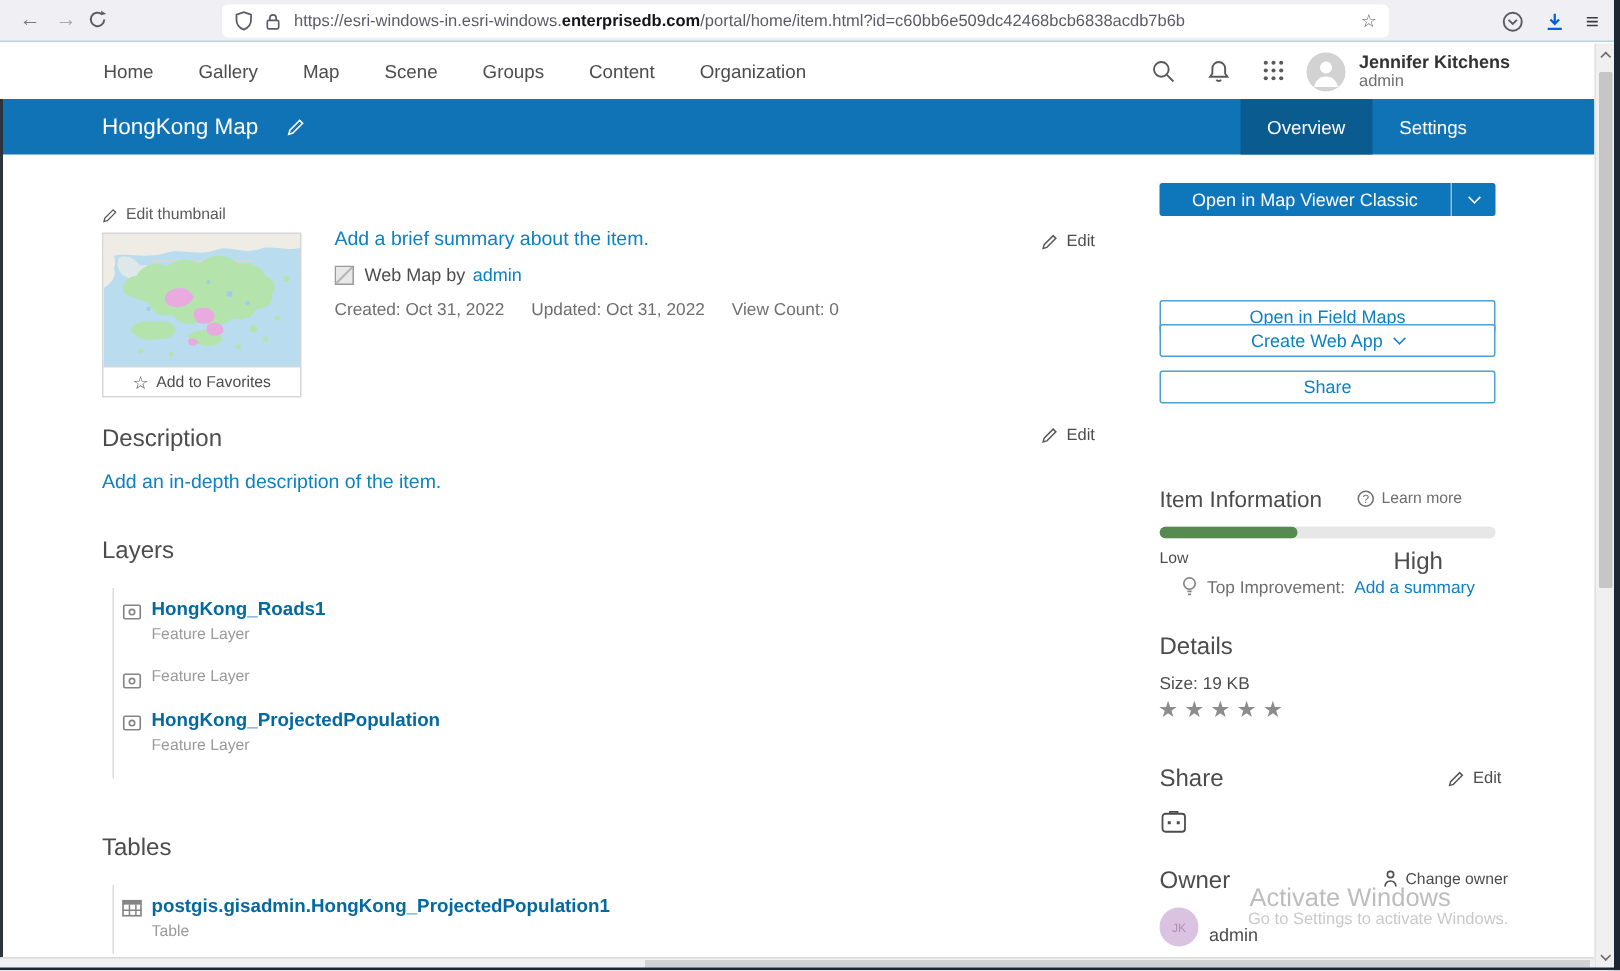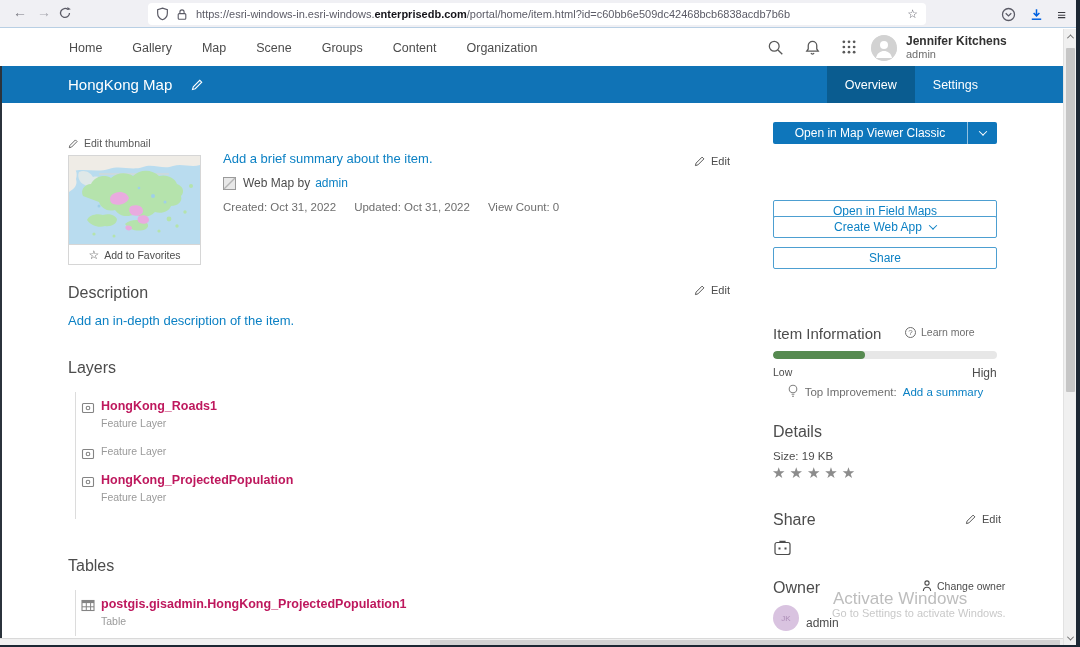--- a/index.html
+++ b/index.html
@@ -41,21 +41,21 @@
   .edit-btn { display:flex; align-items:center; gap:5px; font-size:11px; color:#4c4c4c; cursor:pointer; }
   .thumb-card { position:absolute; left:68px; top:155px; width:133px; border:1px solid #d6d6d6; background:#fff; }
   .thumb-map { width:131px; height:88px; display:block; }
   .fav-bar { height:20px; border-top:1px solid #d6d6d6; display:flex; align-items:center; justify-content:center; gap:5px; font-size:10.5px; color:#4c4c4c; cursor:pointer; }
   .summary-link { position:absolute; left:223px; top:151px; font-size:13px; }
   .webmap-row { position:absolute; left:223px; top:176px; display:flex; align-items:center; gap:7px; font-size:12px; color:#4c4c4c; }
   .meta-row { position:absolute; left:223px; top:201px; display:flex; gap:18px; font-size:11.5px; color:#6e6e6e; }
   .section-h { font-size:16px; color:#4c4c4c; font-weight:normal; }
   .list-block { position:absolute; border-left:1px solid #dcdcdc; padding:7px 0 0 25px; }
   .list-row { position:relative; margin-bottom:15px; }
-  .row-title { font-size:12.5px; font-weight:bold; color:#be185d; cursor:pointer; line-height:15px; }
+  .row-title { font-size:12.5px; font-weight:bold; color:#0369a1; cursor:pointer; line-height:15px; }
   .row-sub { font-size:10.5px; color:#9a9a9a; margin-top:3px; line-height:13px; }
   .row-icon { position:absolute; left:-20px; top:2px; }
 
   
   .side-btn { position:absolute; left:773px; width:224px; height:22px; font-size:12px; display:flex; align-items:center; justify-content:center; cursor:pointer; border-radius:2px; }
   .side-btn.outline { background:#ffffff; border:1px solid #4d9fd1; color:#0c81c4; }
   .side-btn.solid { background:#0e76bb; color:#ffffff; }
   .chev { width:6px; height:6px; border-right:1.4px solid currentColor; border-bottom:1.4px solid currentColor; transform:rotate(45deg) translate(-1px,-1px); display:inline-block; margin-left:8px; }
   .split-seg { position:absolute; right:0; top:0; width:30px; height:22px; border-left:1px solid rgba(255,255,255,.55); display:flex; align-items:center; justify-content:center; }
   .split-seg .chev { margin-left:0; }
@@ -334,21 +334,21 @@
 
   <h2 class="section-h abs" style="left:773px; top:325px; font-size:15px">Item Information</h2>
   <div class="abs" style="left:905px; top:326px; display:flex; align-items:center; gap:5px; cursor:pointer">
     <span class="q-circle">?</span>
     <span style="font-size:10.5px; color:#6e6e6e">Learn more</span>
   </div>
   <div class="progress-track">
     <div class="progress-fill" style="width: 41%;"></div>
   </div>
   <span class="abs" style="left:773px; top:366px; font-size:10.5px; color:#4c4c4c">Low</span>
-  <span class="abs" style="left:972px; top:366px; font-size:12px; color:#4c4c4c">High</span>
+  <span class="abs" style="left:929px; top:366px; font-size:16px; color:#4c4c4c">High</span>
   <div class="abs" style="left:773px; top:384px; width:224px; display:flex; align-items:center; justify-content:center; gap:6px">
     <svg width="12" height="15" viewBox="0 0 12 15">
         <circle cx="6" cy="5" r="3.8" fill="none" stroke="#848484" stroke-width="1.1"></circle>
         <path d="M4.6 10.2h2.8M5 12.2h2" stroke="#848484" stroke-width="1.1"></path>
       </svg>
     <span style="font-size:11.5px; color:#6e6e6e">Top Improvement:</span>
     <span class="link" style="font-size:11.5px">Add a summary</span>
   </div>
 
   <h2 class="section-h abs" style="left:773px; top:423px">Details</h2>

